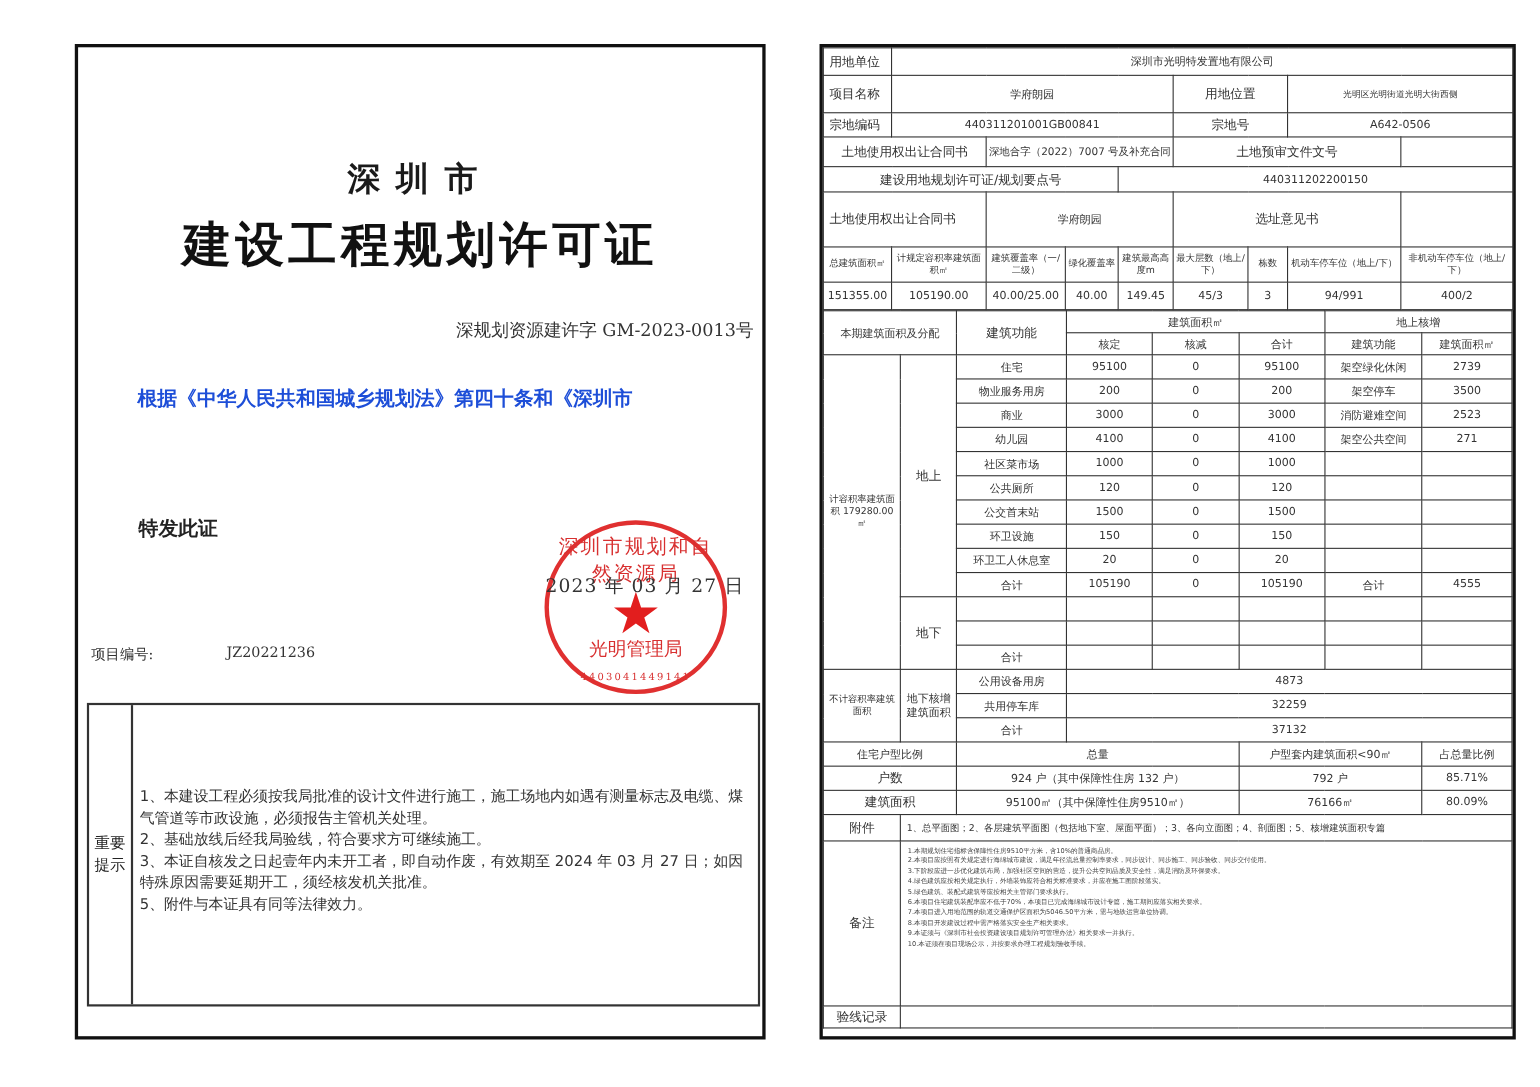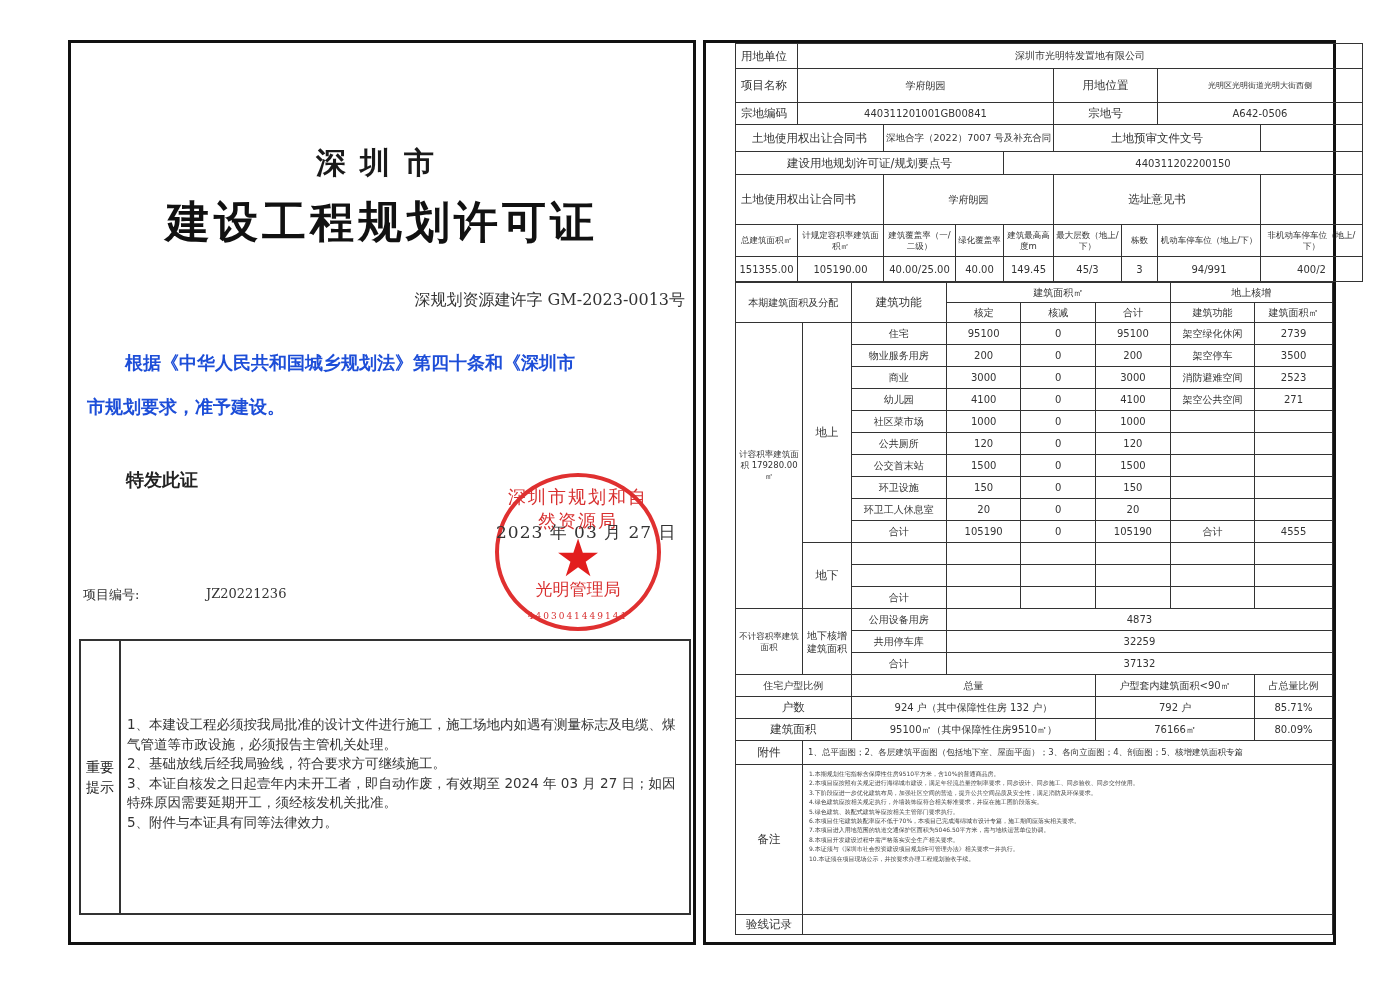--- a/index.html
+++ b/index.html
@@ -18,38 +18,37 @@
   .projno-value{position:absolute;left:135px;top:543px;font-size:13px;color:#333;}
   .seal{position:absolute;left:424px;top:430px;width:166px;height:158px;border:4px solid #e03030;border-radius:50%;box-sizing:border-box;}
   .seal .star{position:absolute;left:50%;top:54%;transform:translate(-50%,-50%);color:#e21e1e;font-size:52px;line-height:1;}
   .seal .arc{position:absolute;left:0;top:8px;width:100%;text-align:center;color:#d83030;font-size:18px;letter-spacing:2px;}
   .seal .bottom{position:absolute;left:0;bottom:26px;width:100%;text-align:center;color:#d83030;font-size:17px;}
   .seal .code{position:absolute;left:0;bottom:6px;width:100%;text-align:center;color:#d83030;font-size:9px;letter-spacing:2px;}
   .notes-box{position:absolute;left:8px;top:596px;width:612px;height:276px;border:2px solid #333;box-sizing:border-box;}
   .notes-label{position:absolute;left:0;top:0;width:40px;height:100%;border-right:2px solid #333;box-sizing:border-box;display:flex;align-items:center;justify-content:center;text-align:center;font-size:14px;line-height:20px;font-family:"DejaVu Sans","Liberation Sans",sans-serif;}
   .notes-list{position:absolute;left:46px;top:74px;width:560px;font-size:13.5px;line-height:19.5px;color:#333;font-family:"DejaVu Sans","Liberation Sans",sans-serif;}
   
-  #right{left:703px;top:40px;width:633px;height:905px;border:3px solid #111;box-sizing:border-box;padding-left:29px;}
+  #right{left:745px;top:40px;width:633px;height:905px;border:3px solid #111;box-sizing:border-box;}
   table{border-collapse:collapse;width:100%;table-layout:fixed;font-family:"DejaVu Sans","Liberation Sans",sans-serif;}
   td{border:1px solid #333;font-size:10px;text-align:center;vertical-align:middle;color:#333;padding:0 2px;overflow:hidden;white-space:nowrap;}
   td.l{text-align:left;padding-left:5px;}
   .lbl{font-size:11.5px;}
   .small{font-size:8.5px;white-space:normal;line-height:11px;}
   .remark{font-size:6px;text-align:left;white-space:normal;line-height:9.4px;padding:4px 6px;color:#444;vertical-align:top;}
 </style>
 </head>
 <body>
 
 <div id="left" class="abs">
   <div class="city">深圳市</div>
   <div class="title">建设工程规划许可证</div>
   <div class="permitno">深规划资源建许字 GM-2023-0013号</div>
   <div class="body-text">
     <div class="indent">根据《中华人民共和国城乡规划法》第四十条和《深圳市</div>
-    <div>市规划要求，准予建设。</div>
   </div>
   <div class="special">特发此证</div>
 
   <div class="seal">
     <div class="arc">深圳市规划和自然资源局</div>
     <div class="star">★</div>
     <div class="bottom">光明管理局</div>
     <div class="code">4403041449141</div>
   </div>
   <div class="date">2023 年 03 月 27 日</div>

